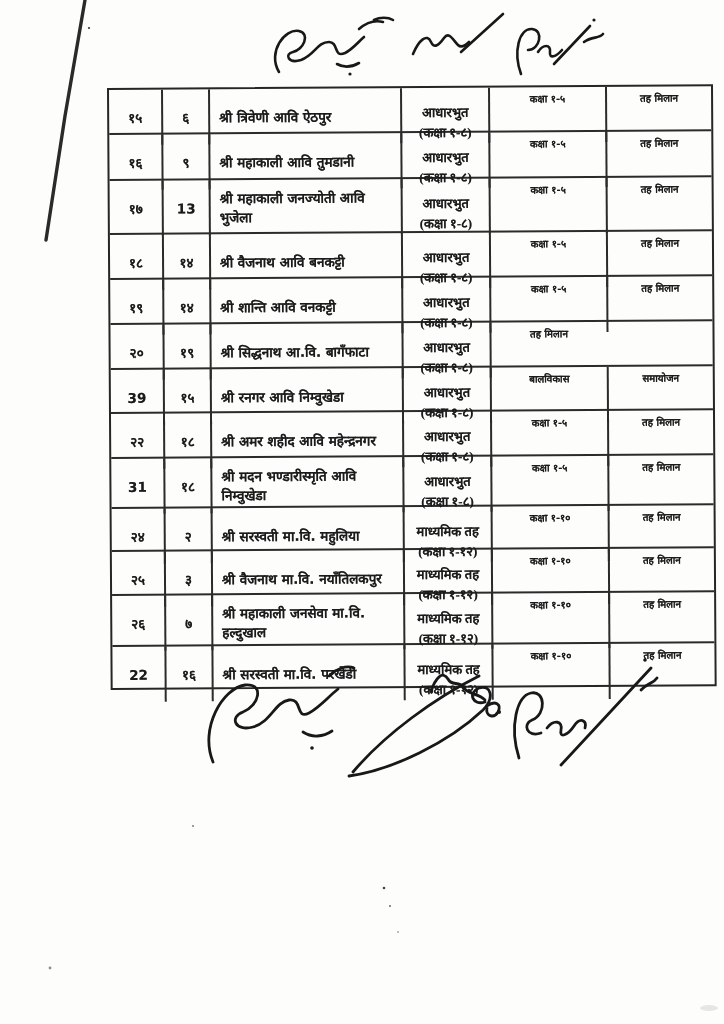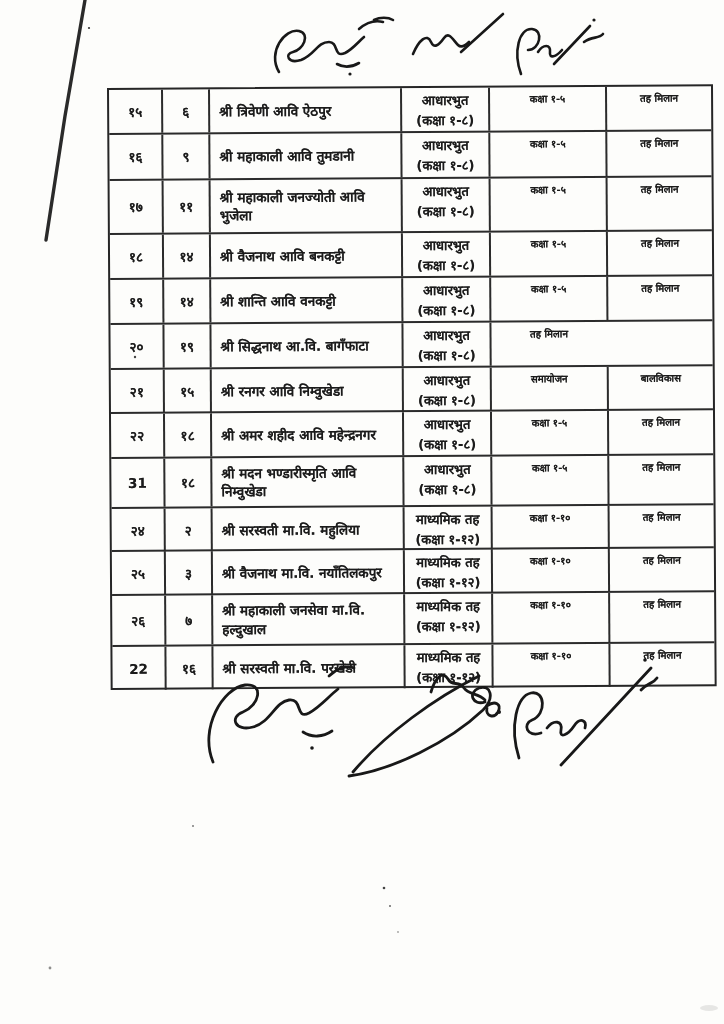--- a/index.html
+++ b/index.html
@@ -19,21 +19,21 @@
     transform:rotate(-0.35deg);transform-origin:top left;
     background:transparent;z-index:2;
   }
   .row{display:grid;grid-template-columns:52px 47px 192px 88px 117px 106px;border-top:2px solid #2b2b2b;}
   .row:first-child{border-top:none;}
   .cell{border-left:2px solid #2b2b2b;color:#1b1b1b;font-weight:600;font-size:13.5px;
         text-shadow:0 0 .5px rgba(20,20,20,.55);overflow:visible;}
   .cell:first-child{border-left:none;}
   .c-sn,.c-num{display:flex;align-items:center;justify-content:center;}
   .c-name{display:flex;align-items:center;padding:2px 6px 2px 9px;line-height:1.35;text-align:left;}
-  .c-level{text-align:center;padding-top:3px;line-height:1.55;font-size:13px;}
+  .c-level{text-align:center;padding-top:15px;line-height:1.55;font-size:13px;font-family:Liberation Serif, serif;}
   .c-classes,.c-status{text-align:center;padding-top:4px;font-size:10px;}
 </style>
 </head>
 <body>
 
 <div class="page">
 
   <div class="table-wrap">
       <div class="row" style="height: 43px;">
         <div class="cell c-sn">१५</div>
@@ -56,21 +56,21 @@
         </div>
         <div class="cell c-level">
           <div>आधारभुत</div>
           <div>(कक्षा १-८)</div>
         </div>
         <div class="cell c-classes">कक्षा १-५</div>
         <div class="cell c-status">तह मिलान</div>
       </div>
       <div class="row" style="height: 52px;">
         <div class="cell c-sn">१७</div>
-        <div class="cell c-num">११</div>
+        <div class="cell c-num">13</div>
         <div class="cell c-name">
           <span>श्री महाकाली जनज्योती आवि भुजेला</span>
         </div>
         <div class="cell c-level">
           <div>आधारभुत</div>
           <div>(कक्षा १-८)</div>
         </div>
         <div class="cell c-classes">कक्षा १-५</div>
         <div class="cell c-status">तह मिलान</div>
       </div>
@@ -106,31 +106,31 @@
         <div class="cell c-name">
           <span>श्री सिद्धनाथ आ.वि. बागँफाटा</span>
         </div>
         <div class="cell c-level">
           <div>आधारभुत</div>
           <div>(कक्षा १-८)</div>
         </div>
         <div class="cell c-status">तह मिलान</div>
       </div>
       <div class="row" style="height: 42px;">
-        <div class="cell c-sn">२१</div>
+        <div class="cell c-sn">39</div>
         <div class="cell c-num">१५</div>
         <div class="cell c-name">
           <span>श्री रनगर आवि निम्वुखेडा</span>
         </div>
         <div class="cell c-level">
           <div>आधारभुत</div>
           <div>(कक्षा १-८)</div>
         </div>
+        <div class="cell c-classes">बालविकास</div>
         <div class="cell c-status">समायोजन</div>
-        <div class="cell c-classes">बालविकास</div>
       </div>
       <div class="row" style="height: 43px;">
         <div class="cell c-sn">२२</div>
         <div class="cell c-num">१८</div>
         <div class="cell c-name">
           <span>श्री अमर शहीद आवि महेन्द्रनगर</span>
         </div>
         <div class="cell c-level">
           <div>आधारभुत</div>
           <div>(कक्षा १-८)</div>

